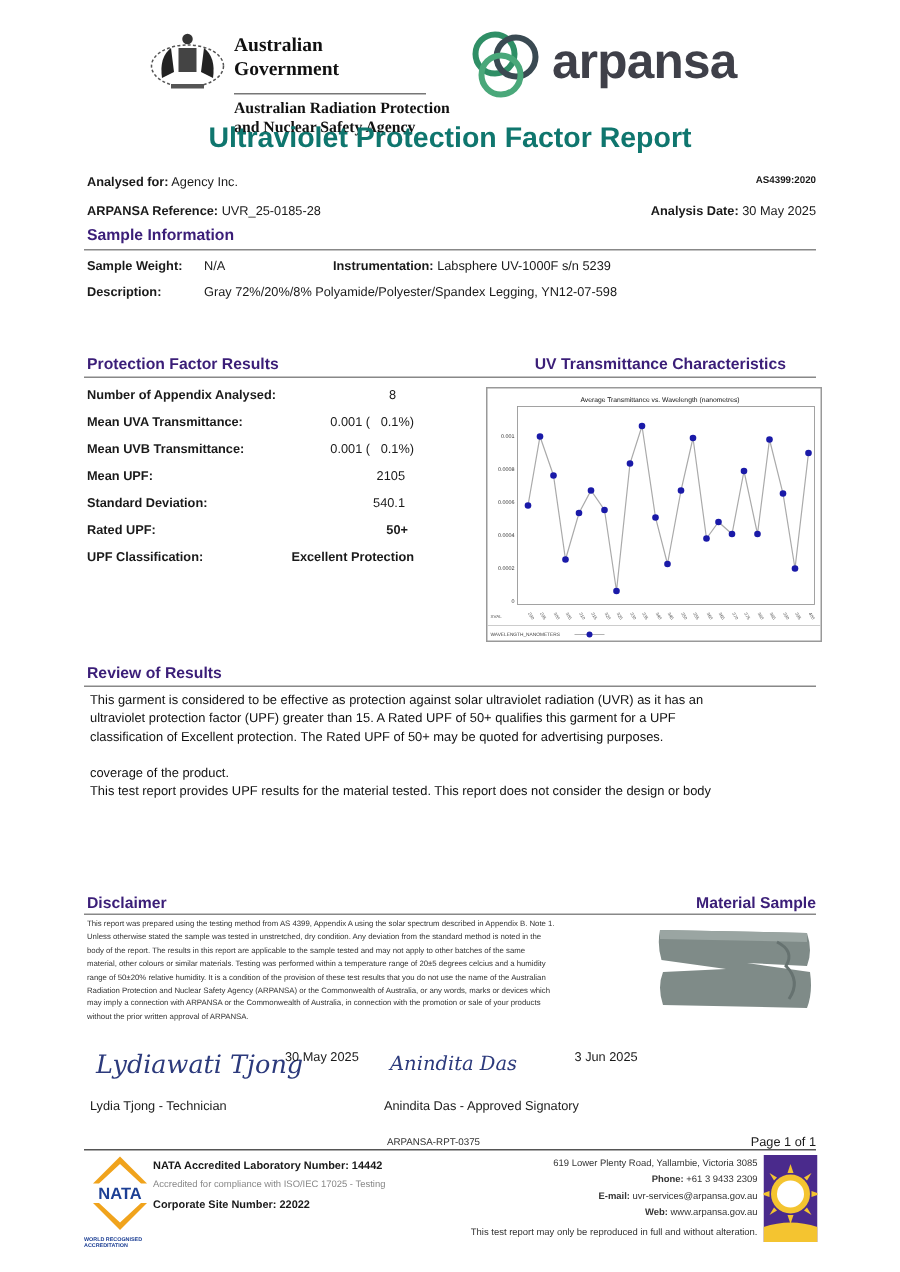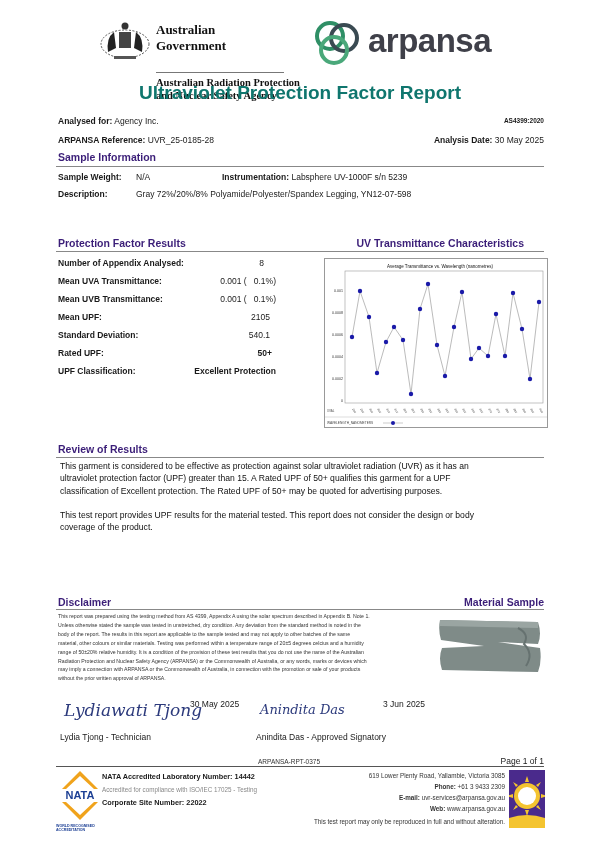--- a/index.html
+++ b/index.html
@@ -3,21 +3,21 @@
 <meta charset="utf-8">
 <style>
   * { box-sizing: border-box; margin: 0; padding: 0; }
   html, body { width: 600px; height: 848px; background: #ffffff; overflow: hidden; }
   body { position: relative; font-family: "Liberation Sans", sans-serif; color: #1a1a1a; }
   .abs { position: absolute; }
 
   
   .gov-crest { left: 98px; top: 18px; width: 54px; height: 46px; }
   .gov-text { left: 156px; top: 22px; font-family: "Liberation Serif", serif; color: #111; }
-  .gov-title { font-size: 13px; font-weight: bold; border-bottom: 1px solid #777; padding-bottom: 18px; width: 128px; }
+  .gov-title { font-size: 13px; font-weight: bold; border-bottom: 1px solid #777; padding-bottom: 8px; width: 128px; }
   .gov-agency { font-size: 10.5px; font-weight: bold; line-height: 13px; margin-top: 3px; }
   .arpansa-logo { left: 312px; top: 18px; width: 52px; height: 50px; }
   .arpansa-word { left: 368px; top: 22px; font-size: 33px; font-weight: bold; color: #3f4049; letter-spacing: -0.5px; }
 
   .report-title { left: 0; width: 600px; top: 82px; text-align: center; font-size: 19px; font-weight: bold; color: #0f766e; }
   .lbl { font-weight: bold; }
   .row-line { font-size: 8.5px; }
 
   .section-head { font-size: 10.5px; font-weight: bold; color: #3b1e78; }
   .rule { height: 1px; background: #888; }
@@ -254,22 +254,22 @@
 </div>
 
 <div class="abs section-head" style="left:58px; top:443px;">Review of Results</div>
 <div class="abs rule" style="left:56px; top:457px; width:488px;"></div>
 <div class="abs para" style="left:60px; top:460px; width:490px;">
   <div>This garment is considered to be effective as protection against solar ultraviolet radiation  (UVR) as it has an</div>
   <div>ultraviolet protection factor (UPF) greater than 15.  A Rated UPF of 50+ qualifies this garment for a UPF</div>
   <div>classification of Excellent protection. The Rated UPF of 50+ may be quoted for advertising purposes.</div>
 </div>
 <div class="abs para" style="left:60px; top:509px; width:490px;">
+  <div>coverage of the product.</div>
   <div>This test report provides UPF results for the material tested. This report does not consider the design or body</div>
-  <div>coverage of the product.</div>
 </div>
 
 <div class="abs section-head" style="left:58px; top:596px;">Disclaimer</div>
 <div class="abs rule" style="left:56px; top:609px; width:488px;"></div>
 <div class="abs disclaimer-text">This report was prepared using the testing method from AS 4399, Appendix A using the solar spectrum described in Appendix B. Note 1. Unless otherwise stated the sample was tested in unstretched, dry condition. Any deviation from the standard method is noted in the body of the report. The results in this report are applicable to the sample tested and may not apply to other batches of the same material, other colours or similar materials. Testing was performed within a temperature range of 20±5 degrees celcius and a humidity range of 50±20% relative humidity. It is a condition of the provision of these test results that you do not use the name of the Australian Radiation Protection and Nuclear Safety Agency (ARPANSA) or the Commonwealth of Australia, or any words, marks or devices which may imply a connection with ARPANSA or the Commonwealth of Australia, in connection with the promotion or sale of your products without the prior written approval of ARPANSA.</div>
 
 <div class="abs section-head" style="right:56px; top:596px;">Material Sample</div>
 <div class="abs" style="left:438px; top:614px; width:106px; height:64px;">
   <svg width="106" height="64" viewBox="0 0 106 64">
     <path d="M2 6 L100 8 Q104 20 100 30 L60 28 L102 34 Q104 48 100 58 L4 56 Q0 44 4 34 L46 32 L3 26 Q0 16 2 6 Z" fill="#7f8b88"></path>

